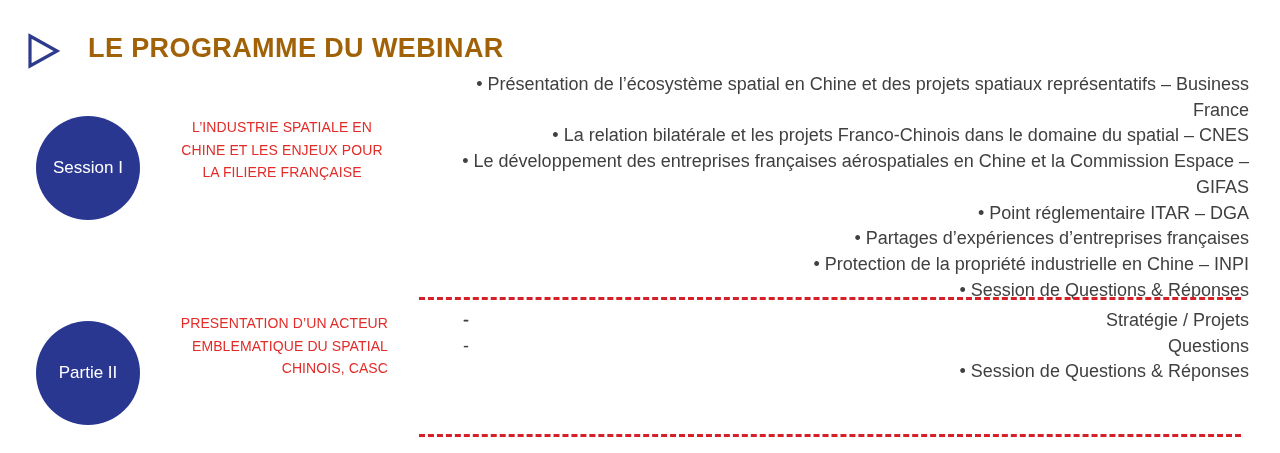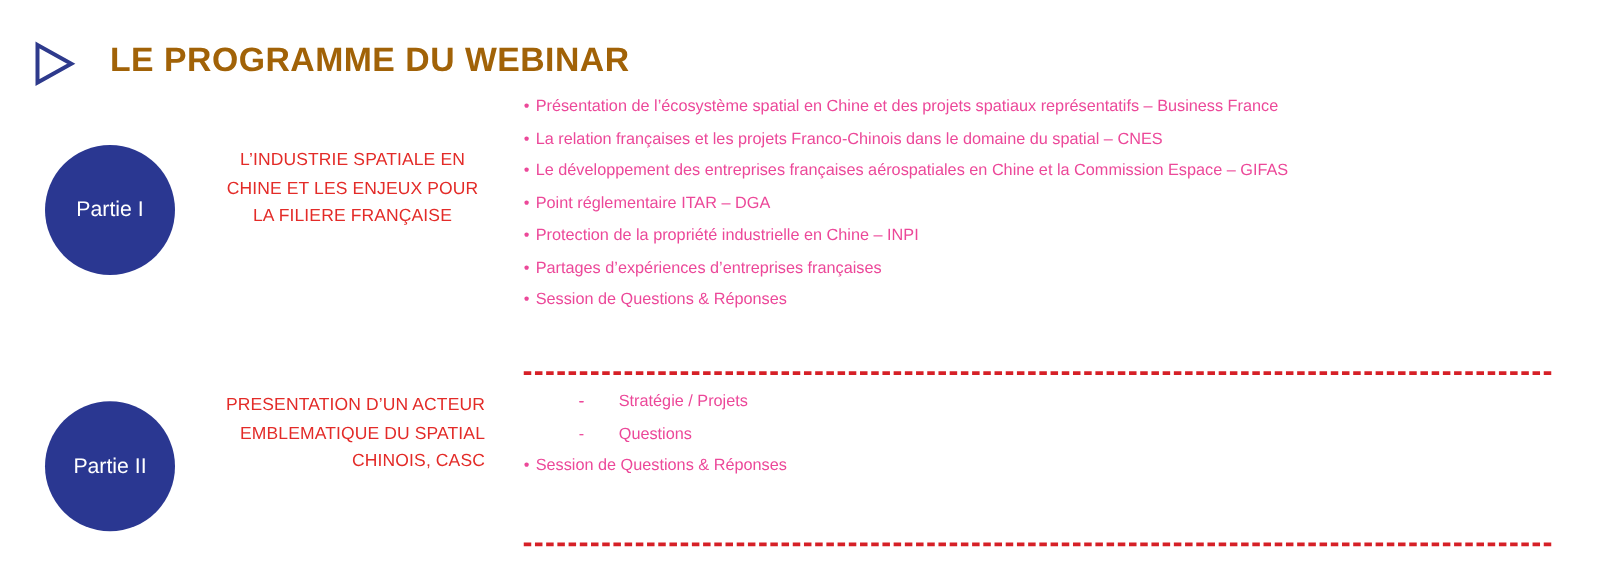--- a/index.html
+++ b/index.html
@@ -80,23 +80,24 @@
     letter-spacing: 0.1px;
   }
   #section-1 .part-heading { top: 44px; }
   #section-2 .part-heading { top: 10px; text-align: right; }
 
   
   .part-body {
     position: absolute;
     left: 419px;
     width: 830px;
-    color: #ec4899;
-    font-size: 13px;
+    color: #404040;
+    font-size: 18px;
     line-height: 25.7px;
+    text-align: right;
   }
   #section-1 .part-body { top: 0px; }
   #section-2 .part-body { top: 6px; }
 
   .bullet-line {
     position: relative;
     padding-left: 0;
   }
   .bullet-line .bullet-dot {
     margin-right: 5px;
@@ -133,30 +134,30 @@
   <span id="play-triangle-icon">
     <svg width="38" height="38" viewBox="0 0 38 38" aria-hidden="true">
       <polygon points="6,4 33,19 6,34" fill="none" stroke="#2e3a8c" stroke-width="3.2" stroke-linejoin="miter"></polygon>
     </svg>
   </span>
   <div id="slide-title">LE PROGRAMME DU WEBINAR</div>
 </div>
 
 <div class="section" id="section-1">
   <div class="part-circle">
-    <span>Partie I</span>
+    <span>Session I</span>
   </div>
   <div class="part-heading">L’INDUSTRIE SPATIALE EN CHINE ET LES ENJEUX POUR LA FILIERE FRANÇAISE</div>
   <div class="part-body">
     <div class="bullet-line"><span class="bullet-dot">•</span><span>Présentation de l’écosystème spatial en Chine et des projets spatiaux représentatifs – Business France</span></div>
-    <div class="bullet-line"><span class="bullet-dot">•</span><span>La relation françaises et les projets Franco-Chinois dans le domaine du spatial – CNES</span></div>
+    <div class="bullet-line"><span class="bullet-dot">•</span><span>La relation bilatérale et les projets Franco-Chinois dans le domaine du spatial – CNES</span></div>
     <div class="bullet-line"><span class="bullet-dot">•</span><span>Le développement des entreprises françaises aérospatiales en Chine et la Commission Espace – GIFAS</span></div>
     <div class="bullet-line"><span class="bullet-dot">•</span><span>Point réglementaire ITAR – DGA</span></div>
+    <div class="bullet-line"><span class="bullet-dot">•</span><span>Partages d’expériences d’entreprises françaises</span></div>
     <div class="bullet-line"><span class="bullet-dot">•</span><span>Protection de la propriété industrielle en Chine – INPI</span></div>
-    <div class="bullet-line"><span class="bullet-dot">•</span><span>Partages d’expériences d’entreprises françaises</span></div>
     <div class="bullet-line"><span class="bullet-dot">•</span><span>Session de Questions &amp; Réponses</span></div>
   </div>
 </div>
 
 <div class="divider-dashed" id="divider-1"></div>
 
 <div class="section" id="section-2">
   <div class="part-circle">
     <span>Partie II</span>
   </div>

